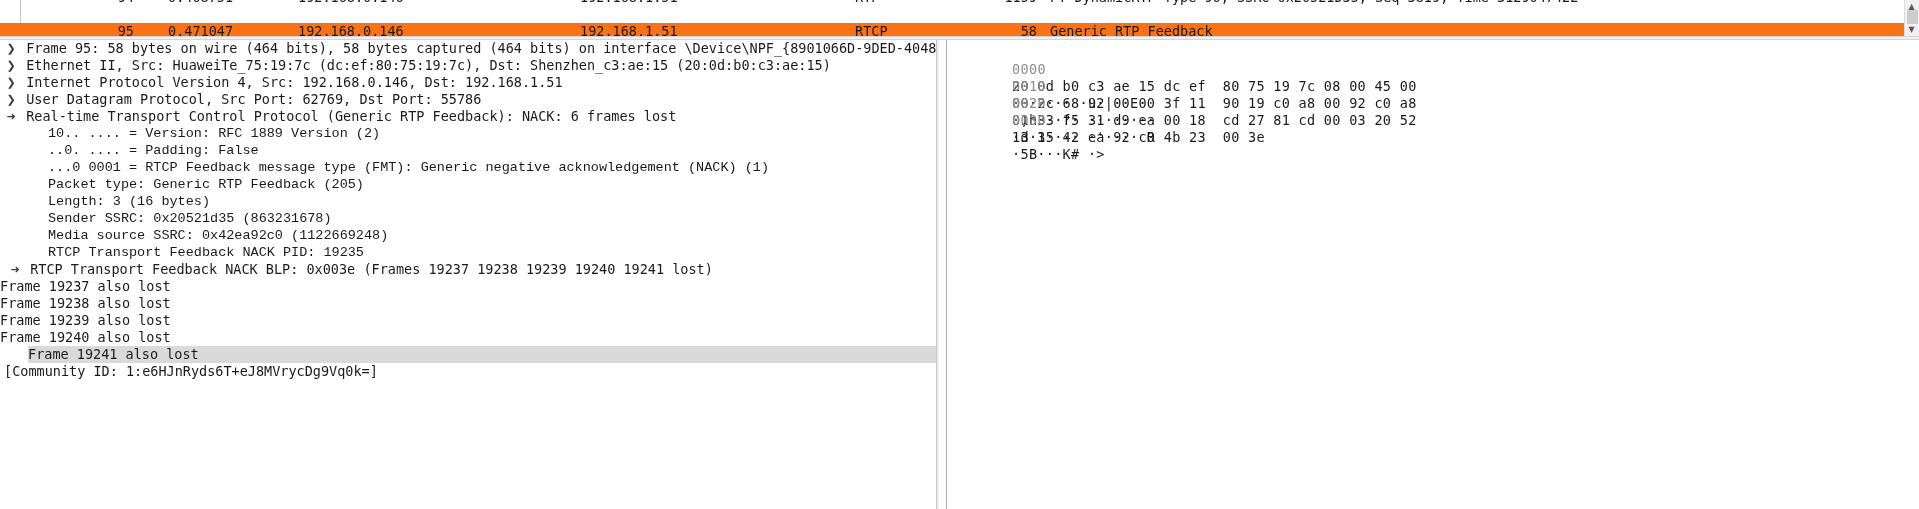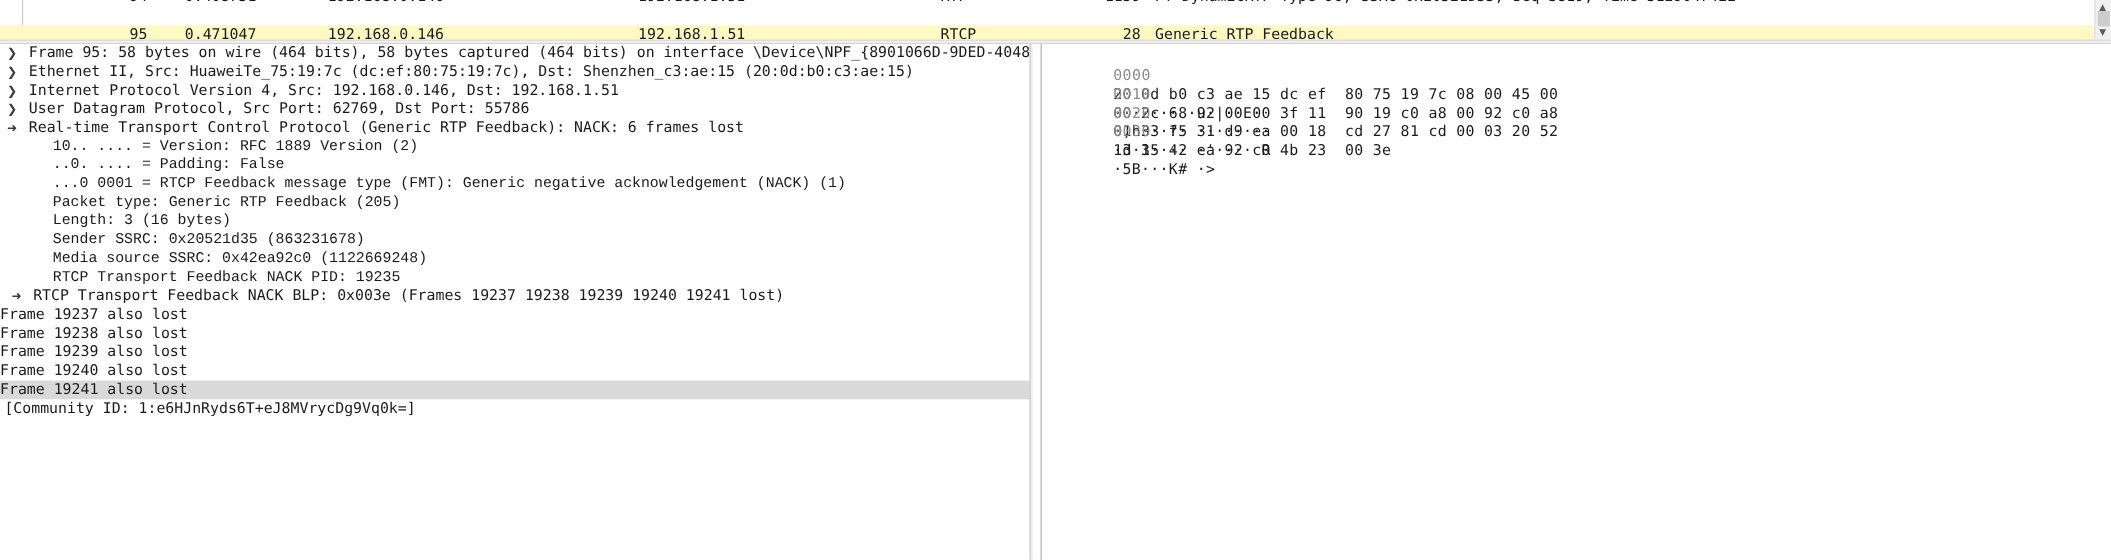--- a/index.html
+++ b/index.html
@@ -25,21 +25,21 @@
     background: #ffffff;
   }
   .pl-row {
     position: relative;
     height: 17px;
     line-height: 17px;
     font-size: 13.5px;
     color: #1a1a1a;
     white-space: nowrap;
   }
-  .pl-row.selected { background: #fef9c3; }
+  .pl-row.selected { background: #f97316; }
   .pl-row .c {
     position: absolute;
     top: 0;
     overflow: hidden;
     white-space: nowrap;
   }
   .pl-row .c-no    { left: 78px;  width: 56px; text-align: right; }
   .pl-row .c-time  { left: 140px; width: 96px; margin-left: 28px; }
   .pl-row .c-src   { left: 298px; width: 150px; }
   .pl-row .c-dst   { left: 580px; width: 150px; }
@@ -79,21 +79,21 @@
   }
   .tree-row {
     height: 17px;
     line-height: 17px;
     font-size: 13.5px;
     color: #1a1a1a;
     white-space: nowrap;
     position: relative;
     padding-left: 0;
   }
-  .tree-row.selected { background: #d9d9d9; }
+  .tree-row.selected { background: #d9d9d9; margin-left: 28px; }
   .twisty {
     display: inline-block;
     width: 14px;
     text-align: center;
     color: #3a3a3a;
     font-family: "DejaVu Sans", sans-serif;
     font-size: 11px;
     vertical-align: top;
     line-height: 17px;
   }
@@ -201,21 +201,21 @@
       <span class="c c-len">1159</span>
       <span class="c c-info">PT=DynamicRTP-Type 96, SSRC=0x20521D35, Seq=3819, Time=3129047422</span>
     </div>
 
     <div class="pl-row pl-row-1 selected">
       <span class="c c-no">95</span>
       <span class="c c-time">0.471047</span>
       <span class="c c-src">192.168.0.146</span>
       <span class="c c-dst">192.168.1.51</span>
       <span class="c c-proto">RTCP</span>
-      <span class="c c-len">28</span>
+      <span class="c c-len">58</span>
       <span class="c c-info">Generic RTP Feedback</span>
     </div>
 
     <div class="sb-v">
       <div class="sb-arrow up">▲</div>
       <div class="thumb"></div>
       <div class="sb-arrow down">▼</div>
     </div>
   </div>
 

